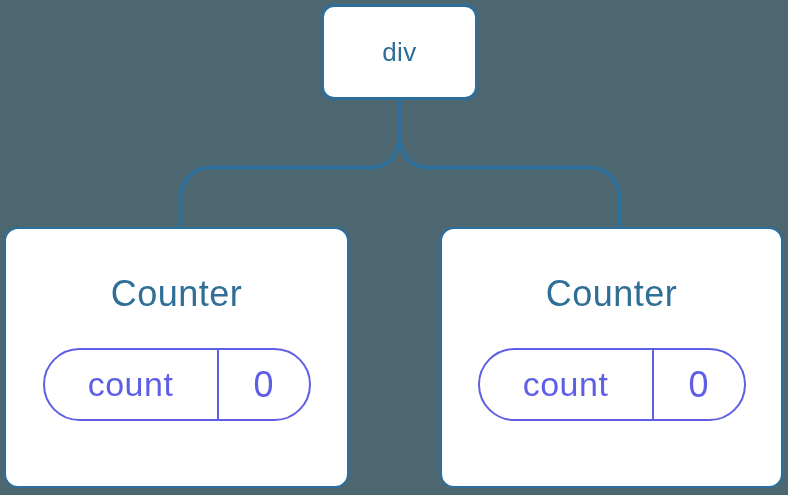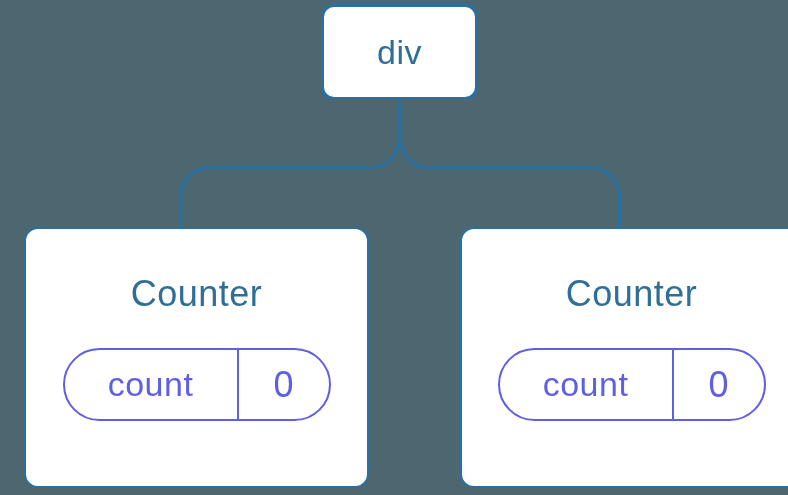--- a/index.html
+++ b/index.html
@@ -33,33 +33,33 @@
   }
   .root-node{
     position:absolute;
     left:321px;top:4px;width:157px;height:96px;
     background:var(--node-background);
     border:3px solid var(--connector-blue);
     border-radius:13px;
     display:flex;align-items:center;justify-content:center;
   }
   .root-node .label{
-    font-size:34px;
+    font-size:26px;
     font-weight:500;
     color:var(--node-text-blue);
     letter-spacing:0.5px;
     text-align:right;
   }
   .component-card{
     position:absolute;
     top:227px;width:345px;height:261px;
     background:var(--node-background);
     border:2px solid var(--connector-blue);
     border-radius:14px;
-    display:flex;flex-direction:column;align-items:center;margin-left:20px;
+    display:flex;flex-direction:column;align-items:center;
   }
   .component-card.left{left:4px;}
   .component-card.right{left:440px;width:343px;}
   .component-title{
     margin-top:46px;
     font-size:36px;
     line-height:38px;
     font-weight:500;
     color:var(--node-text-blue);
     letter-spacing:0.5px;

